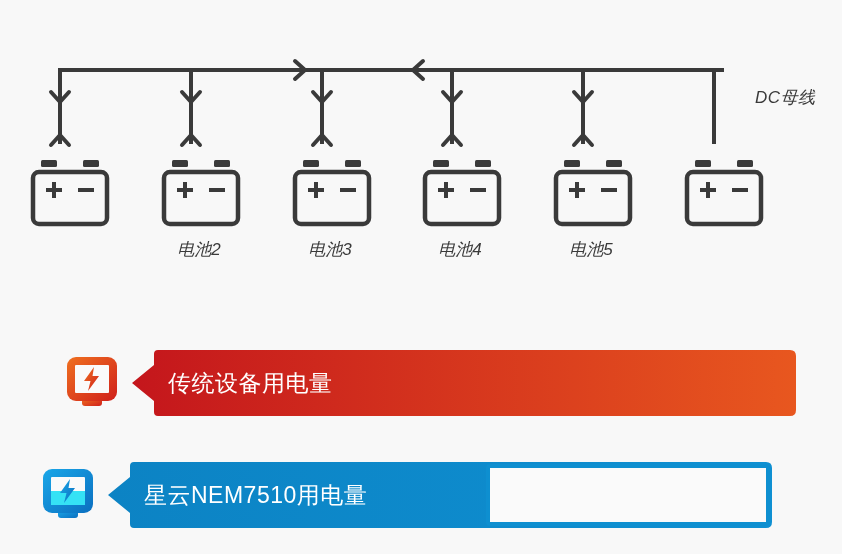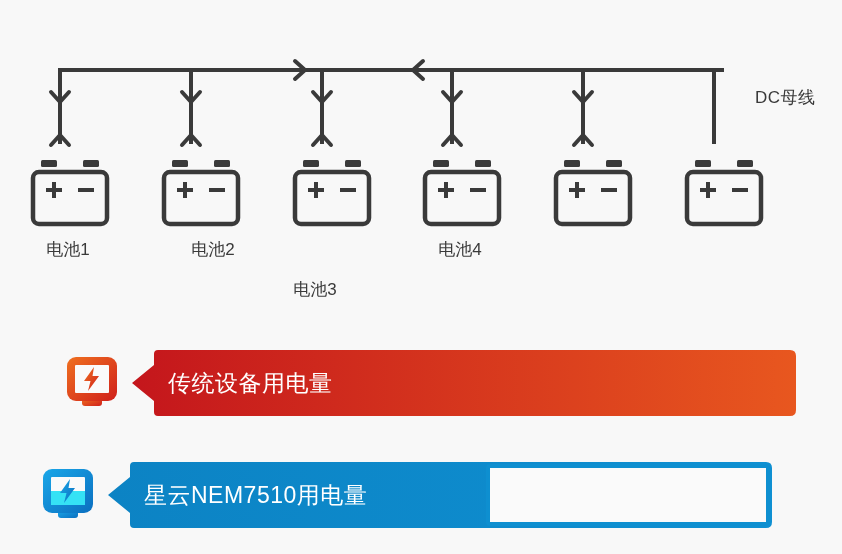--- a/index.html
+++ b/index.html
@@ -20,20 +20,21 @@
     width: 842px;
     height: 554px;
   }
 
   
   #bus-diagram {
     position: absolute;
     left: 0; top: 0;
     width: 772px;
     height: 300px;
+    font-style: italic;
   }
   .bus-label {
     position: absolute;
     left: 755px;
     top: 86px;
     font-size: 17px;
     color: #3a3a3a;
     letter-spacing: .5px;
     white-space: nowrap;
   }
@@ -165,24 +166,24 @@
             <rect x="687" y="172" width="74" height="52" rx="6" fill="none" stroke="#3a3a3a" stroke-width="4.5"></rect>
             <line x1="700" y1="190" x2="716" y2="190" stroke="#3a3a3a" stroke-width="4"></line>
             <line x1="708" y1="182" x2="708" y2="198" stroke="#3a3a3a" stroke-width="4"></line>
             <line x1="732" y1="190" x2="748" y2="190" stroke="#3a3a3a" stroke-width="4"></line>
           </g>
         </g>
     </svg>
 
     <div class="bus-label">DC母线</div>
 
-    <div class="battery-label" style="left:8px;">电池1</div>
-    <div class="battery-label" style="left:153px;">电池2</div>
-    <div class="battery-label" style="left:255px;margin-top:40px;">电池3</div>
+    <div class="battery-label" style="left:139px;">电池2</div>
+    <div class="battery-label" style="left:270px;">电池3</div>
     <div class="battery-label" style="left:400px;text-align:center;">电池4</div>
+    <div class="battery-label" style="left:531px;">电池5</div>
   </div>
 
   <div id="comparison">
 
     <div class="bar-row row-traditional">
       <div class="bar-icon">
         <svg width="56" height="58" viewBox="0 0 56 58">
           <defs>
             <linearGradient id="gradIconRed" x1="0" y1="0" x2="1" y2="1">
               <stop offset="0%" stop-color="#ef7020"></stop>

